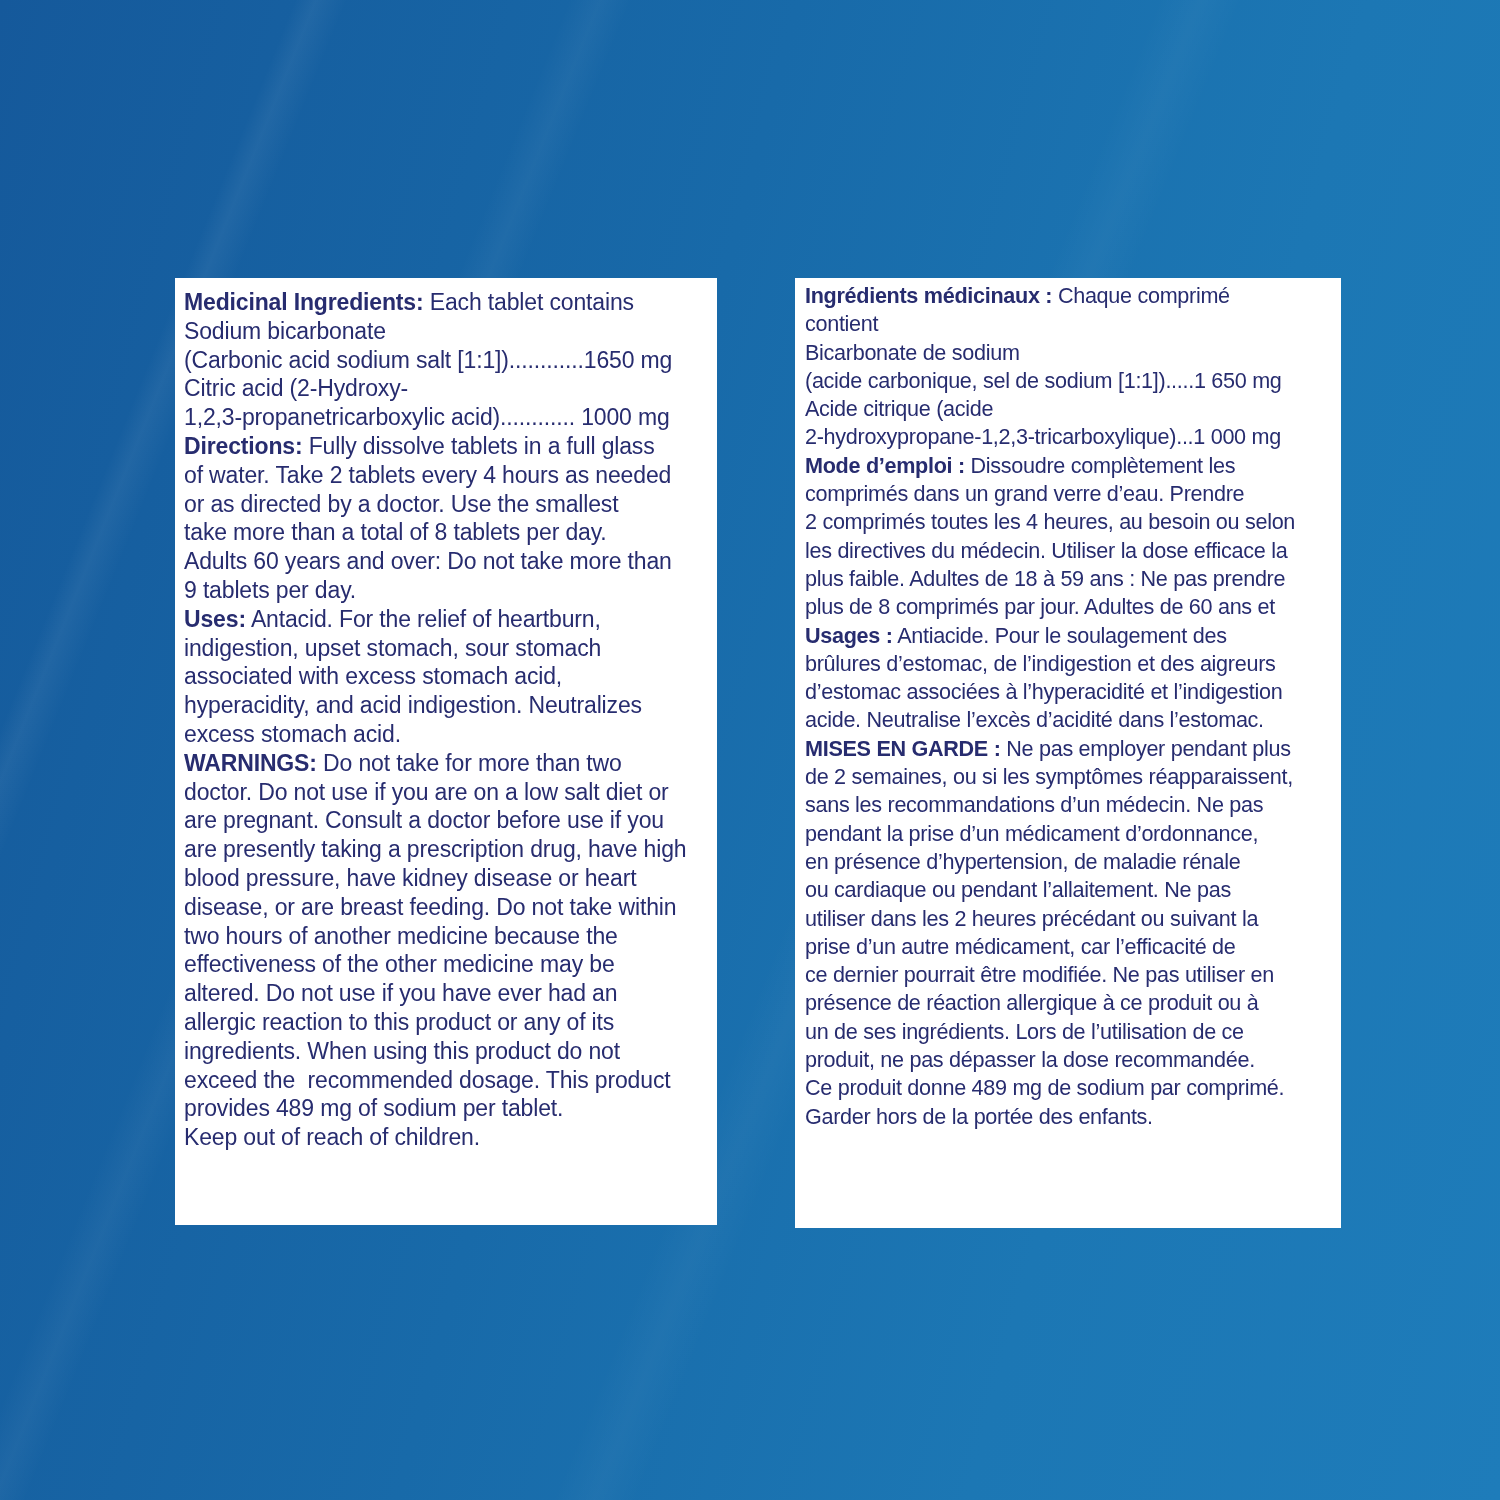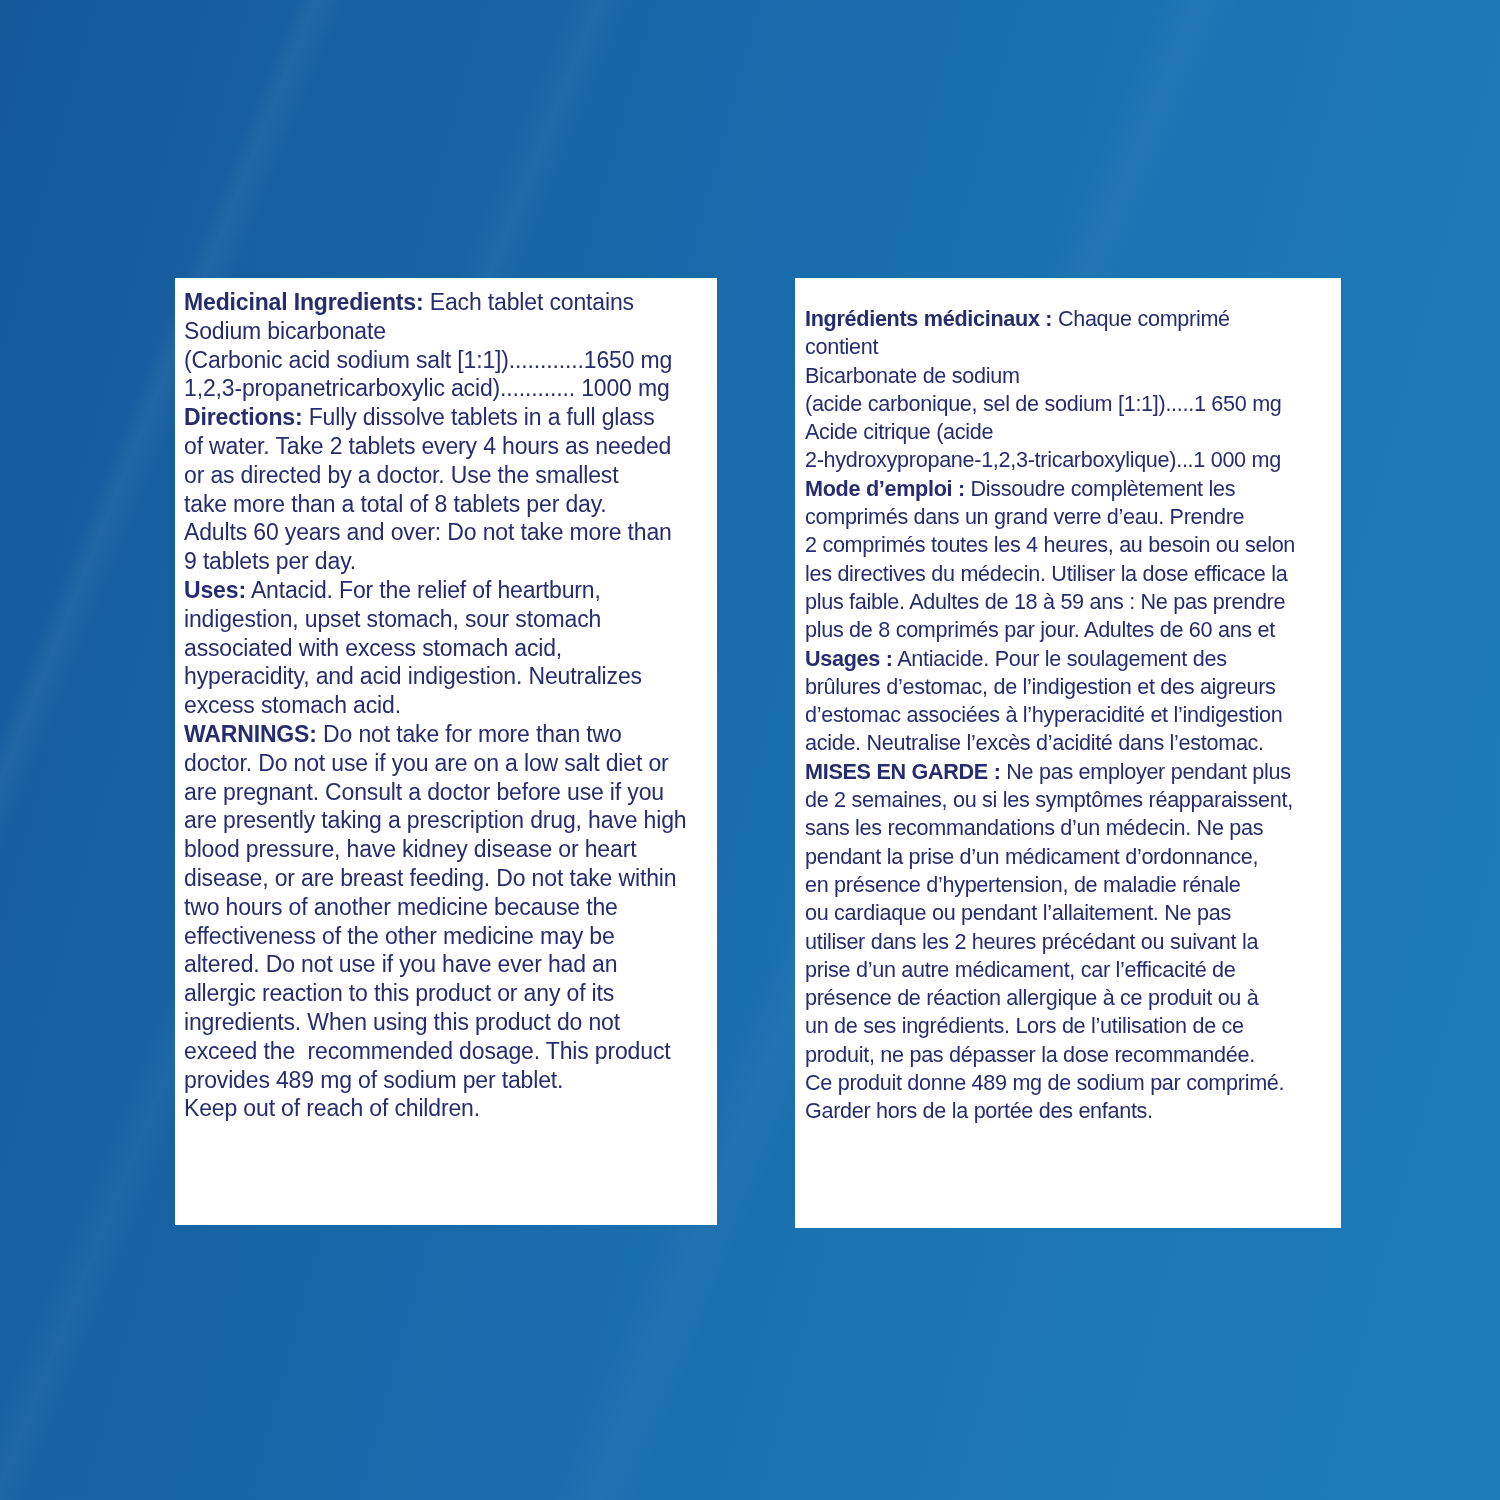--- a/index.html
+++ b/index.html
@@ -40,40 +40,41 @@
     padding: 10px 6px 0 9px;
     font-size: 23px;
     letter-spacing: -0.15px;
     line-height: 28.8px;
   }
   .panel.fr {
     left: 795px;
     top: 278px;
     width: 546px;
     height: 950px;
-    padding: 27px 4px 0 10px;
+    padding: 4px 4px 0 10px;
     font-size: 21.6px;
     letter-spacing: -0.3px;
     line-height: 28.3px;
   }
   .line {
     white-space: pre;      
     overflow: hidden;
   }
   .line .b {
     font-weight: bold;
   }
 </style>
 </head>
 <body>
 
 <div class="panel en">
     <div class="line"><span class="b">Medicinal Ingredients:</span><span> Each tablet contains</span></div>
     <div class="line"><span>Sodium bicarbonate</span></div>
     <div class="line"><span>(Carbonic acid sodium salt [1:1])............1650 mg</span></div>
+    <div class="line"><span>Citric acid (2-Hydroxy-</span></div>
     <div class="line"><span>1,2,3-propanetricarboxylic acid)............ 1000 mg</span></div>
     <div class="line"><span class="b">Directions:</span><span> Fully dissolve tablets in a full glass</span></div>
     <div class="line"><span>of water. Take 2 tablets every 4 hours as needed</span></div>
     <div class="line"><span>or as directed by a doctor. Use the smallest</span></div>
     <div class="line"><span>take more than a total of 8 tablets per day.</span></div>
     <div class="line"><span>Adults 60 years and over: Do not take more than</span></div>
     <div class="line"><span>9 tablets per day.</span></div>
     <div class="line"><span class="b">Uses:</span><span> Antacid. For the relief of heartburn,</span></div>
     <div class="line"><span>indigestion, upset stomach, sour stomach</span></div>
     <div class="line"><span>associated with excess stomach acid,</span></div>
@@ -113,18 +114,19 @@
     <div class="line"><span>d’estomac associées à l’hyperacidité et l’indigestion</span></div>
     <div class="line"><span>acide. Neutralise l’excès d’acidité dans l’estomac.</span></div>
     <div class="line"><span class="b">MISES EN GARDE :</span><span> Ne pas employer pendant plus</span></div>
     <div class="line"><span>de 2 semaines, ou si les symptômes réapparaissent,</span></div>
     <div class="line"><span>sans les recommandations d’un médecin. Ne pas</span></div>
     <div class="line"><span>pendant la prise d’un médicament d’ordonnance,</span></div>
     <div class="line"><span>en présence d’hypertension, de maladie rénale</span></div>
     <div class="line"><span>ou cardiaque ou pendant l’allaitement. Ne pas</span></div>
     <div class="line"><span>utiliser dans les 2 heures précédant ou suivant la</span></div>
     <div class="line"><span>prise d’un autre médicament, car l’efficacité de</span></div>
+    <div class="line"><span>ce dernier pourrait être modifiée. Ne pas utiliser en</span></div>
     <div class="line"><span>présence de réaction allergique à ce produit ou à</span></div>
     <div class="line"><span>un de ses ingrédients. Lors de l’utilisation de ce</span></div>
     <div class="line"><span>produit, ne pas dépasser la dose recommandée.</span></div>
     <div class="line"><span>Ce produit donne 489 mg de sodium par comprimé.</span></div>
     <div class="line"><span>Garder hors de la portée des enfants.</span></div>
   </div>
 
 </body></html>

